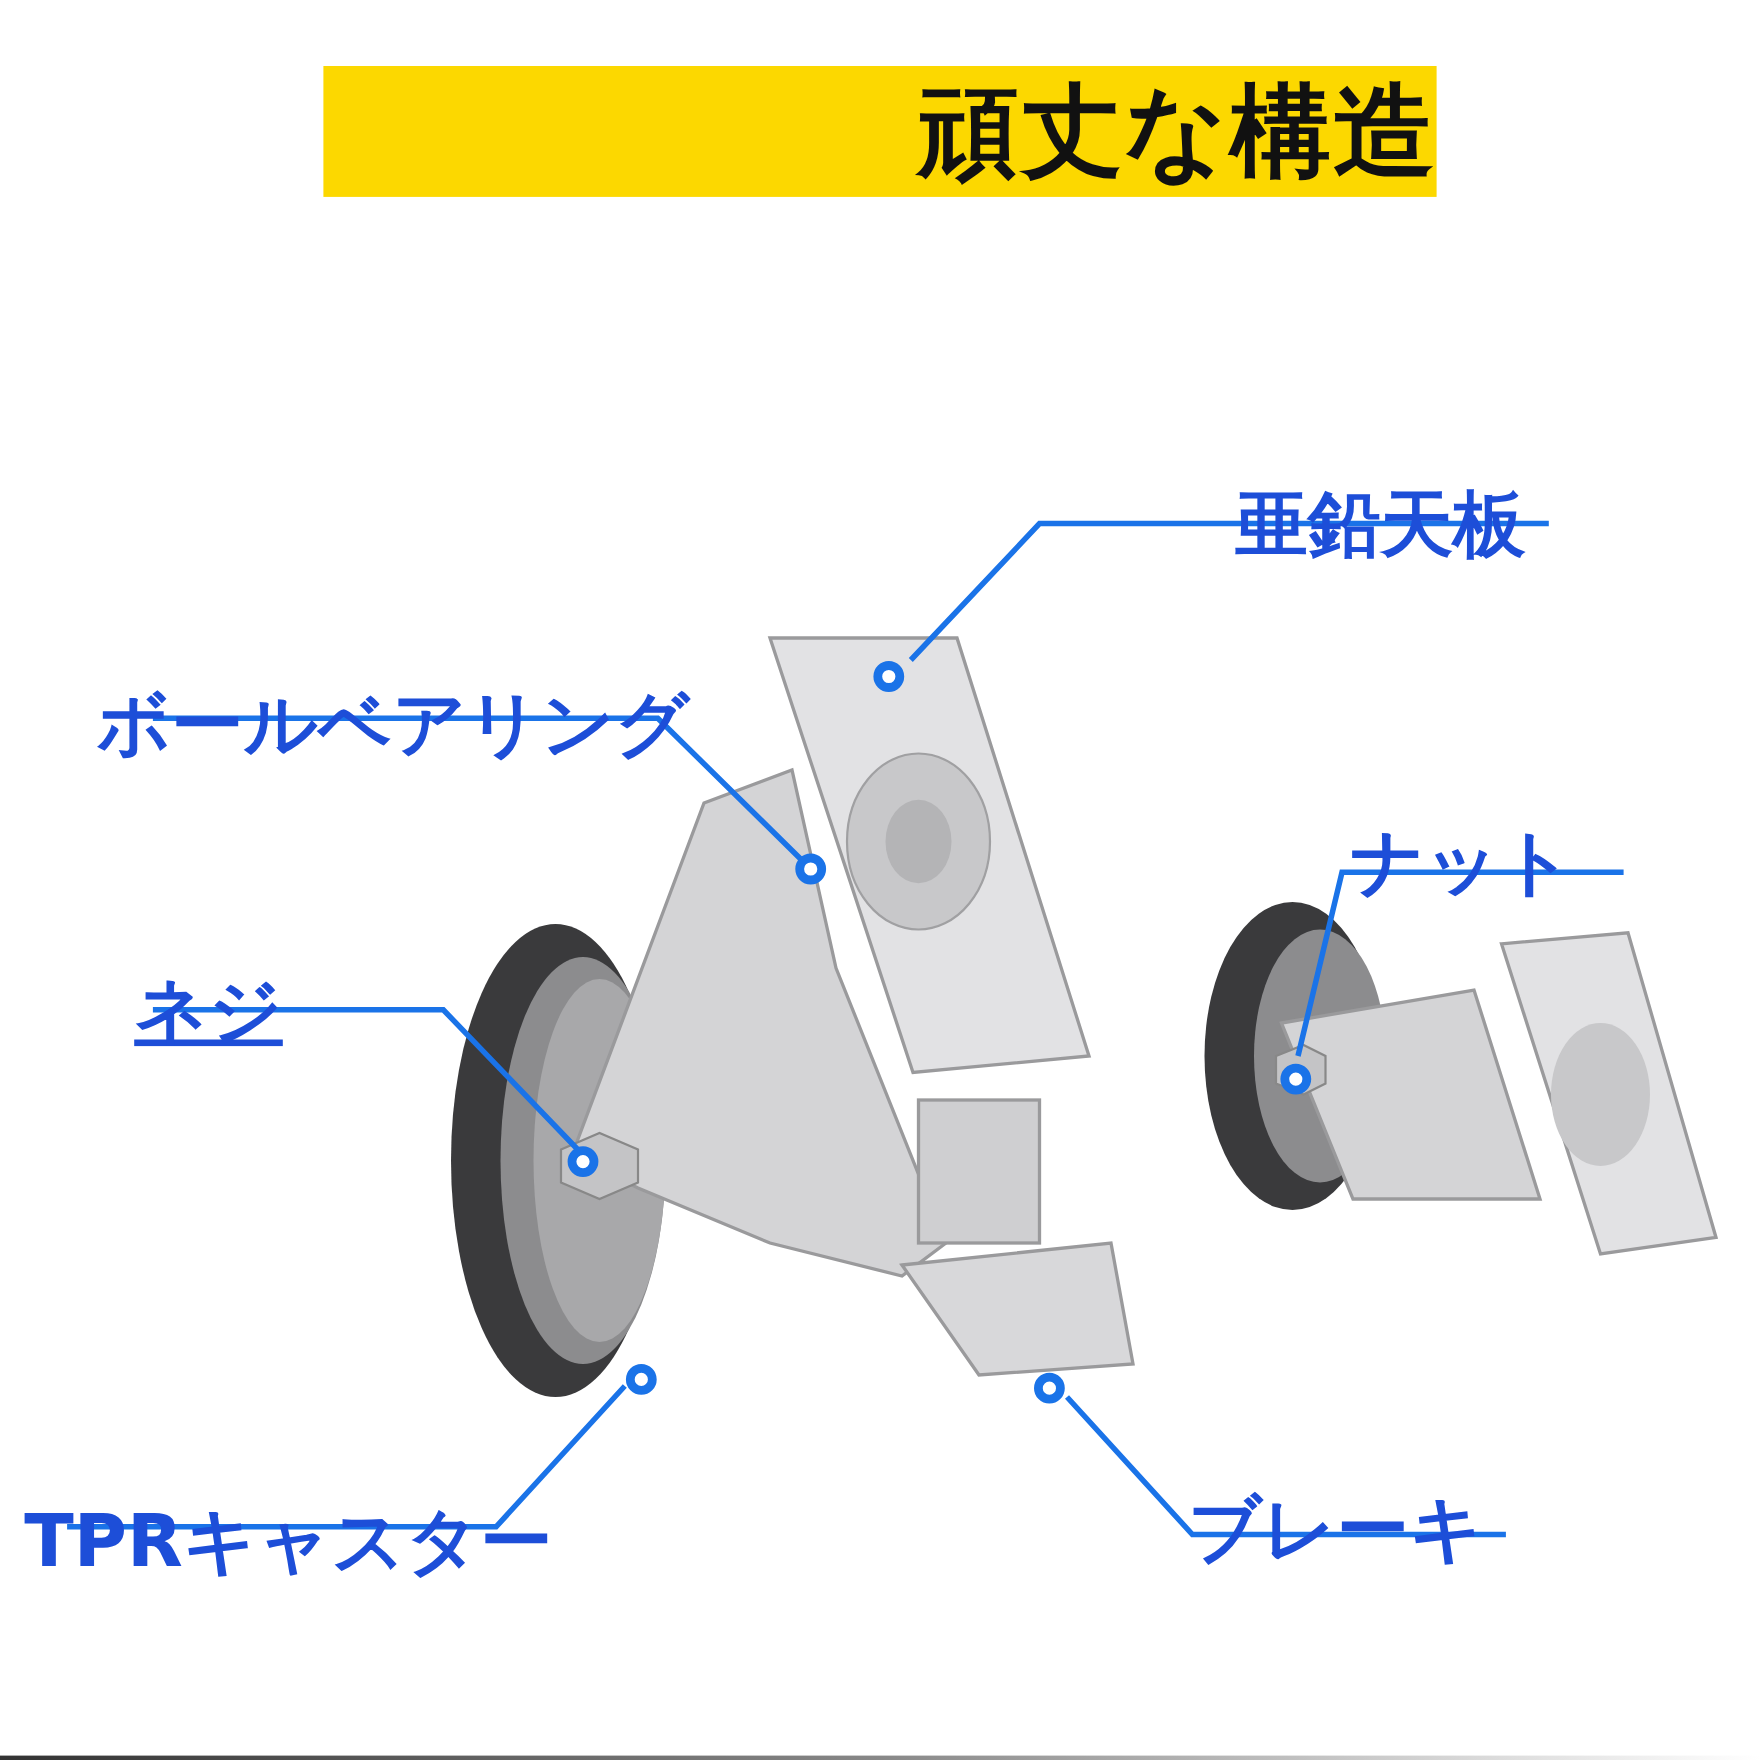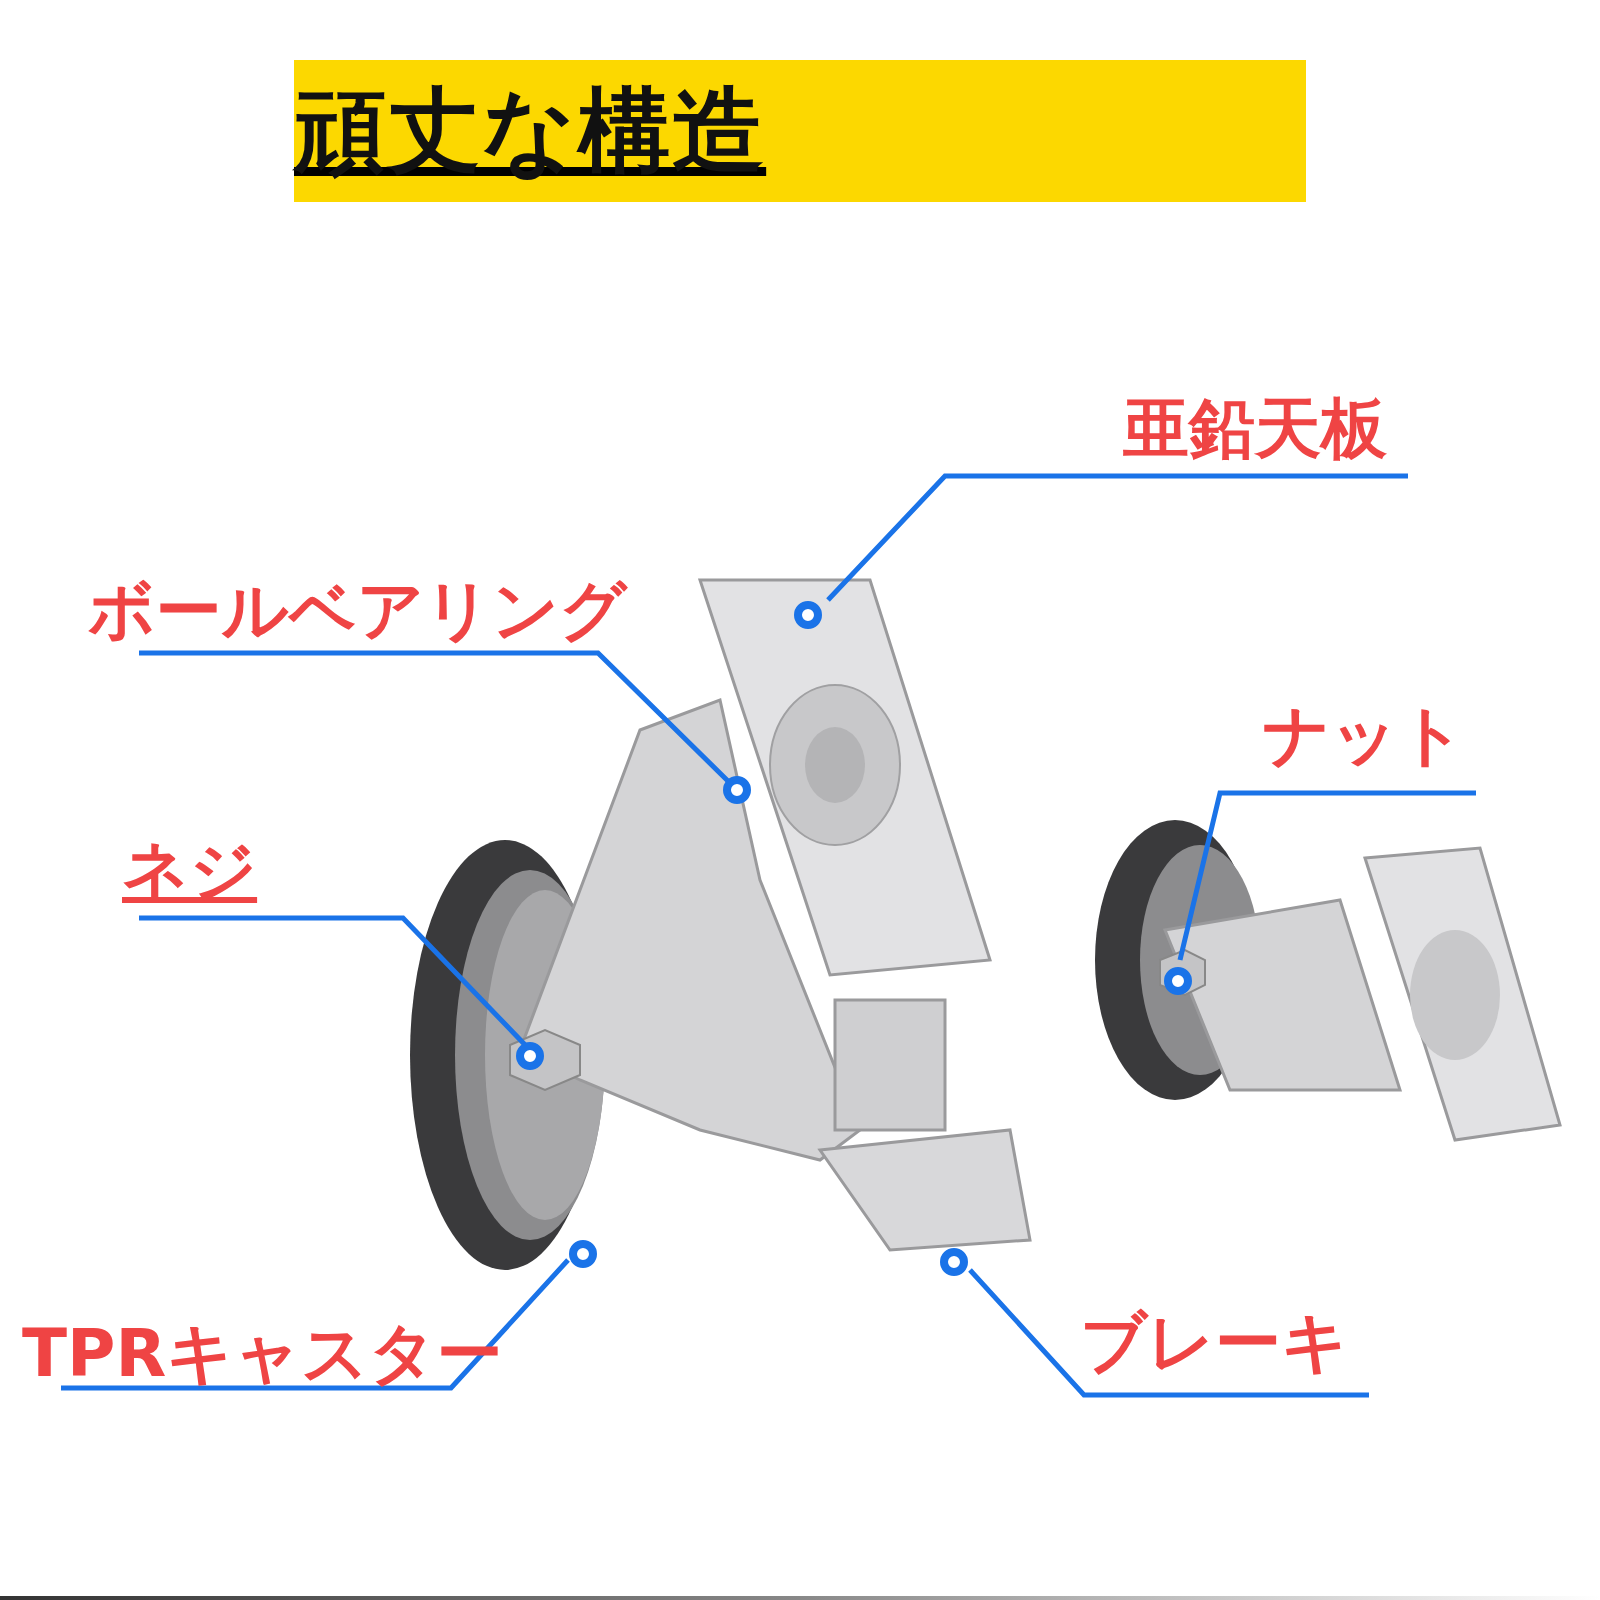--- a/index.html
+++ b/index.html
@@ -1,21 +1,21 @@
 <!DOCTYPE html>
 <html><head>
 <meta charset="utf-8">
 <style>
   html, body { margin:0; padding:0; }
   body { width:1600px; height:1600px; background:#ffffff; position:relative; overflow:hidden;
          font-family:"DejaVu Sans","Liberation Sans",sans-serif; }
-  .banner { position:absolute; left:294px; top:60px; width:1012px; height:142px; background:#fcd800;
-            display:flex; align-items:center; justify-content:flex-start;text-decoration:underline; }
+  .banner { position:absolute; left:294px; top:60px; width:1012px; height:119px; background:#fcd800;
+            display:flex; align-items:center; justify-content:flex-end; }
   .banner-title { font-size:92px; font-weight:bold; color:#111; letter-spacing:2px; }
-  .label { position:absolute; font-weight:bold; color:#ef4444; font-size:66px; line-height:1; white-space:nowrap; }
+  .label { position:absolute; font-weight:bold; color:#1d4ed8; font-size:66px; line-height:1; white-space:nowrap;margin-top:48px; }
   svg.lines { position:absolute; left:0; top:0; }
   .bottom-bar { position:absolute; left:0; bottom:0; width:1600px; height:4px;
                 background:linear-gradient(to right,#333,#888 50%,#fff); }
 </style>
 </head>
 <body>
 
 <div class="banner">
   <span class="banner-title">頑丈な構造</span>
 </div>
@@ -58,18 +58,18 @@
     <circle cx="737" cy="790" r="10"></circle>
     <circle cx="1178" cy="981" r="10"></circle>
     <circle cx="530" cy="1056" r="10"></circle>
     <circle cx="583" cy="1254" r="10"></circle>
     <circle cx="954" cy="1262" r="10"></circle>
   </g>
 </svg>
 
 <div class="label" style="left:1123px;top:396px;">亜鉛天板</div>
 <div class="label" style="left:88px;top:578px;">ボールベアリング</div>
-<div class="label" style="left:1263px;top:703px;">ナット</div>
+<div class="label" style="left:1228px;top:703px;">ナット</div>
 <div class="label" style="left:122px;top:838px;text-decoration:underline;">ネジ</div>
 <div class="label" style="left:22px;top:1321px;">TPRキャスター</div>
 <div class="label" style="left:1080px;top:1310px;">ブレーキ</div>
 
 <div class="bottom-bar"></div>
 
 </body></html>

